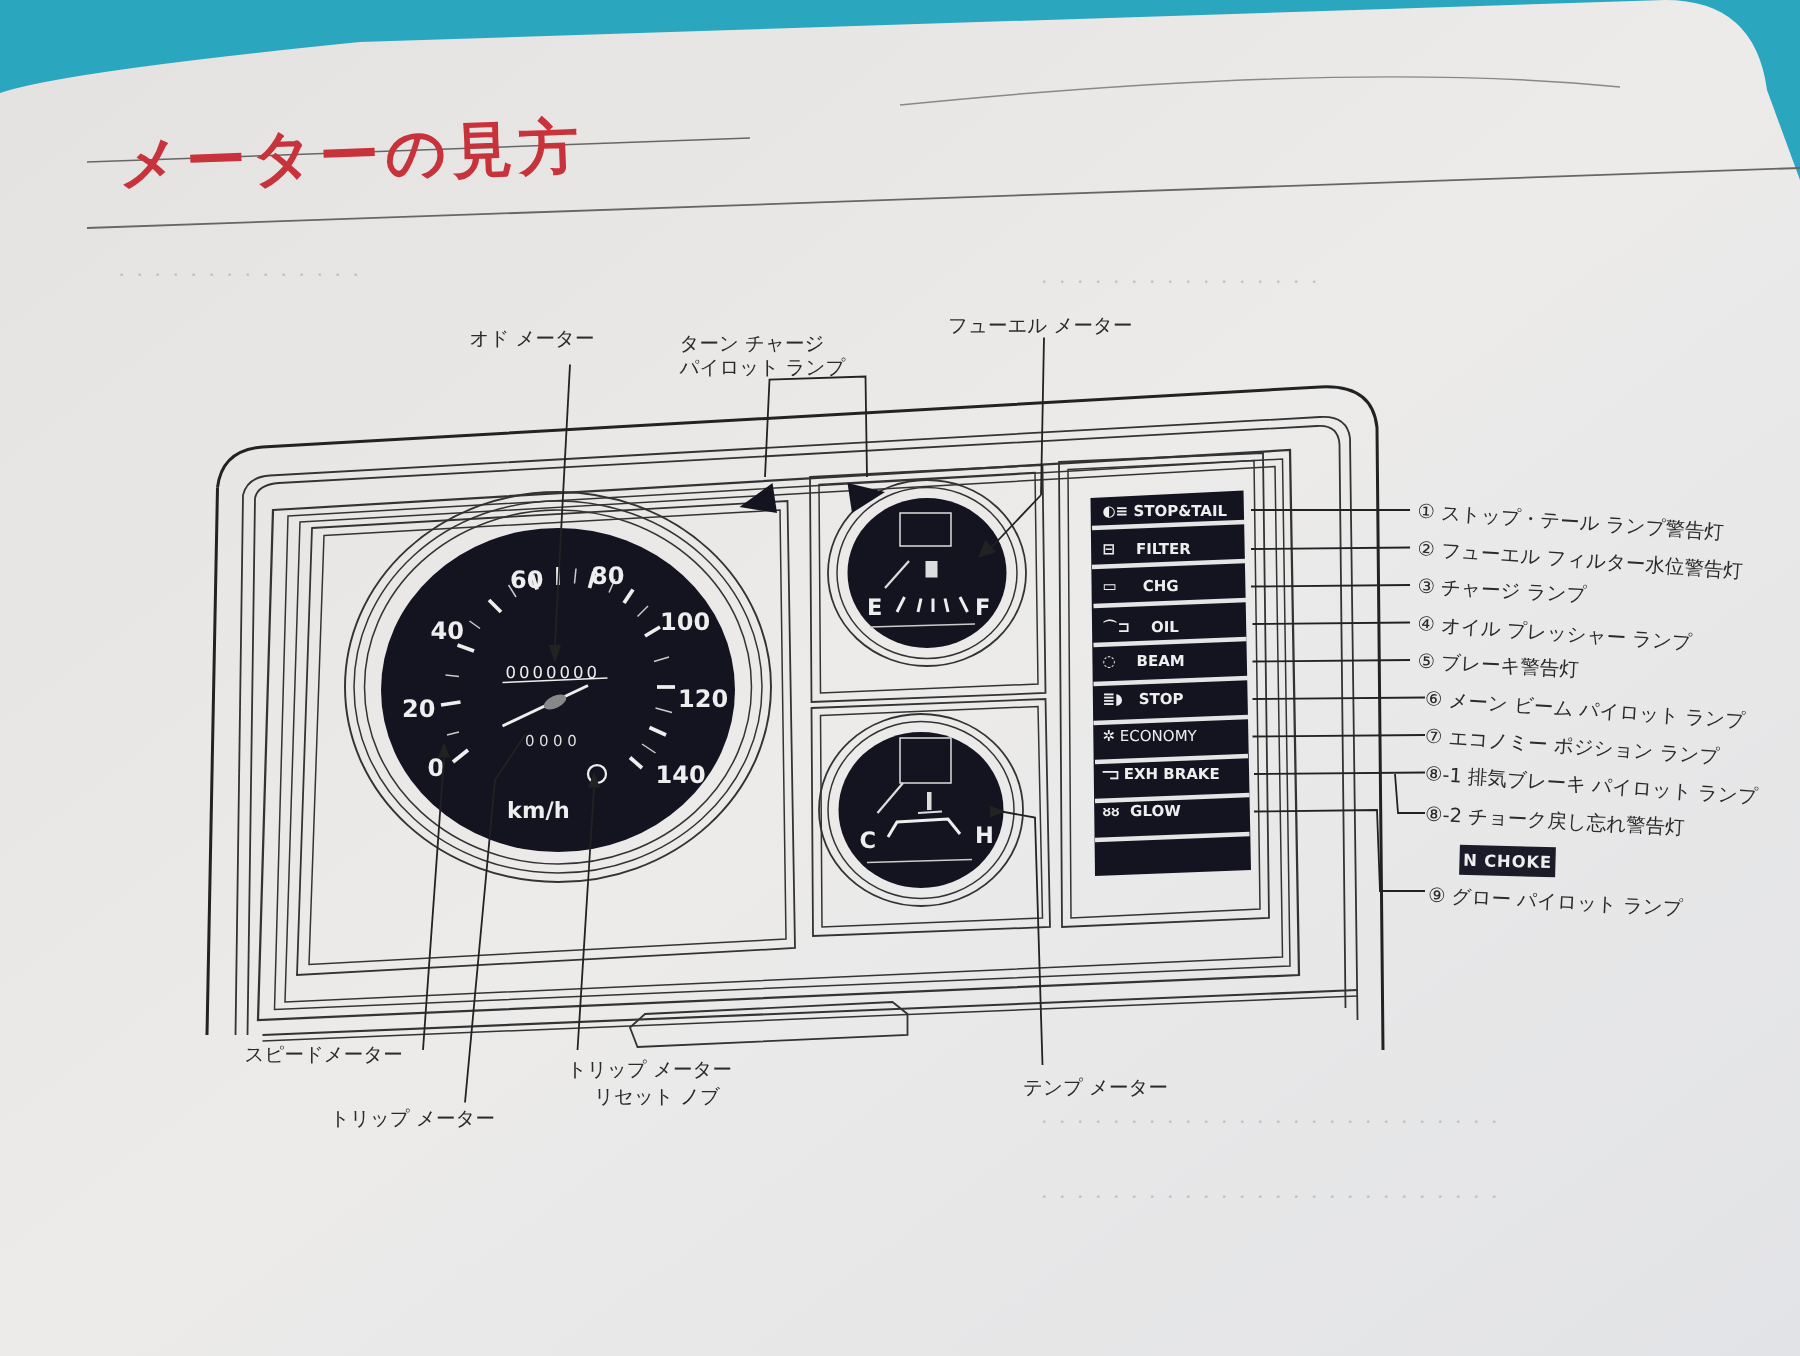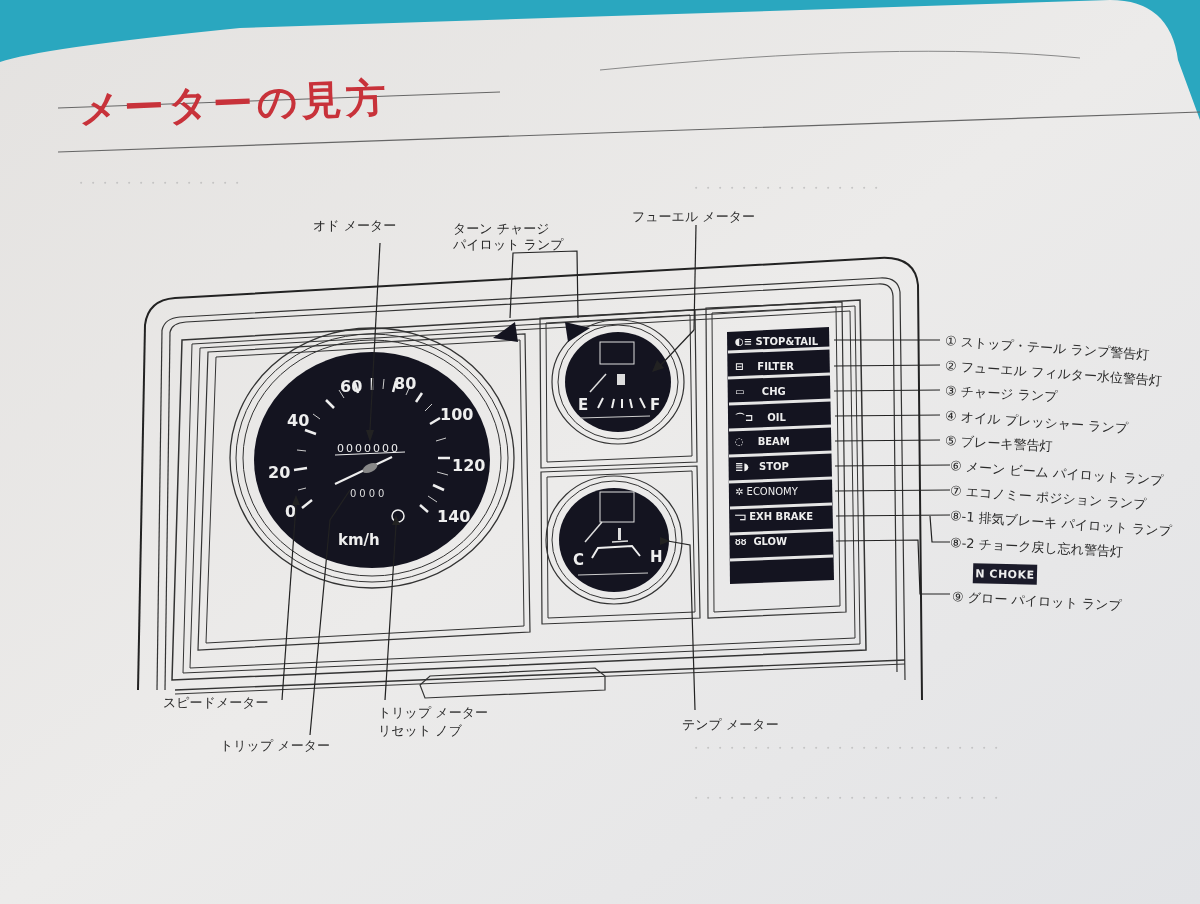--- a/index.html
+++ b/index.html
@@ -242,21 +242,21 @@
   <div class="ghost" style="left:690px;top:790px;">・・・・・・・・・・・・・・・・・・・・・・・・・・</div>
 
   <div class="lbl" style="left:313px;top:217px;">オド メーター</div>
   <div class="lbl" style="left:453px;top:220px;">ターン チャージ</div>
   <div class="lbl" style="left:453px;top:236px;">パイロット ランプ</div>
   <div class="lbl" style="left:632px;top:208px;">フューエル メーター</div>
 
   <div class="lbl" style="left:163px;top:694px;">スピードメーター</div>
   <div class="lbl" style="left:220px;top:737px;">トリップ メーター</div>
   <div class="lbl" style="left:378px;top:704px;">トリップ メーター</div>
-  <div class="lbl" style="left:378px;top:722px;">リセット ノブ</div>
+  <div class="lbl" style="left:396px;top:722px;">リセット ノブ</div>
   <div class="lbl" style="left:682px;top:716px;">テンプ メーター</div>
 
   <div>
     <div class="lbl" style="left:735px;top:336px;color:#eee;font-size:10px;font-weight:bold;"><span>◐≡ </span><span>STOP&amp;TAIL</span></div>
     <div class="lbl" style="left:735px;top:361px;color:#eee;font-size:10px;font-weight:bold;"><span>⊟&nbsp;&nbsp;&nbsp;&nbsp;</span><span>FILTER</span></div>
     <div class="lbl" style="left:735px;top:386px;color:#eee;font-size:10px;font-weight:bold;"><span>▭&nbsp;&nbsp;&nbsp;&nbsp;&nbsp;</span><span>CHG</span></div>
     <div class="lbl" style="left:735px;top:411px;color:#eee;font-size:10px;font-weight:bold;"><span>⌒⊐&nbsp;&nbsp;&nbsp;&nbsp;</span><span>OIL</span></div>
     <div class="lbl" style="left:735px;top:436px;color:#eee;font-size:10px;font-weight:bold;"><span>◌&nbsp;&nbsp;&nbsp;&nbsp;</span><span>BEAM</span></div>
     <div class="lbl" style="left:735px;top:461px;color:#eee;font-size:10px;font-weight:bold;"><span>≣◗&nbsp;&nbsp;&nbsp;</span><span>STOP</span></div>
     <div class="lbl" style="left:735px;top:486px;color:#eee;font-size:10px;font-weight:normal;"><span>✲ </span><span>ECONOMY</span></div>

